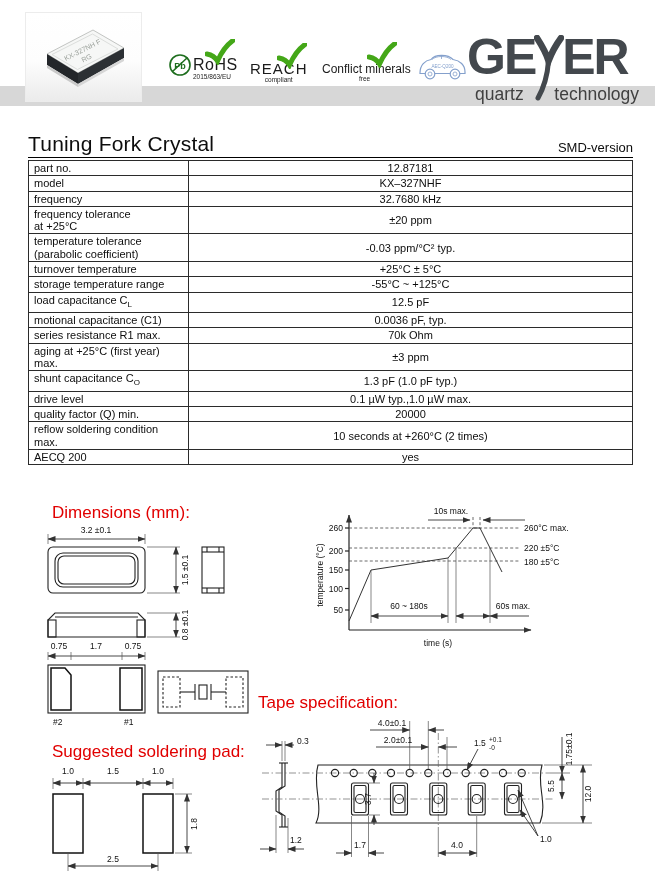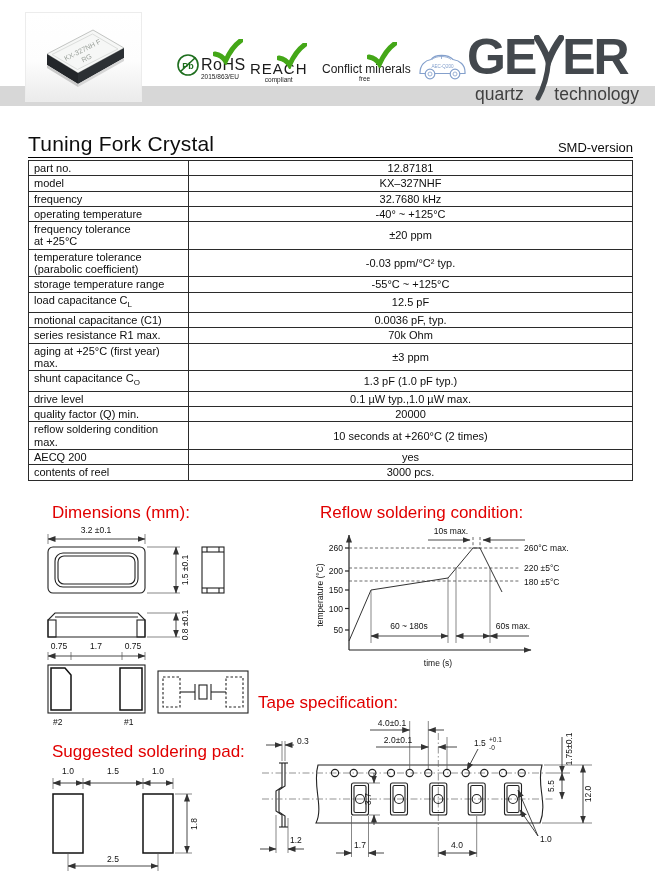--- a/index.html
+++ b/index.html
@@ -6,21 +6,21 @@
   .page { position:relative; width:655px; height:875px; background:#fff; overflow:hidden;
           font-family:"Liberation Sans", sans-serif; color:#111; }
 
   
   .band { position:absolute; left:0; top:86px; width:655px; height:20px; background:#d7d7d7; z-index:0; }
   .photo-box { position:absolute; left:25px; top:12px; width:115px; height:88px; z-index:2;
                background:linear-gradient(180deg,#ffffff 0%,#fdfdfd 55%,#ebebeb 100%);
                border:1px solid #ececec; }
   .badge { position:absolute; z-index:2; }
   .badge .check { position:absolute; }
-  .rohs { left:176px; top:50px; display:flex; }
+  .rohs { left:168px; top:50px; display:flex; }
   .rohs .badge-txt { margin-left:1px; }
   .rohs-label { font-size:16px; color:#1b1b1b; display:block; margin-top:6px; letter-spacing:0.5px; }
   .rohs-sub { font-size:6.5px; color:#222; display:block; margin-top:-1px; }
   .rohs .check { left:37px; top:-11px; }
   .reach { left:250px; top:60px; text-align:center; }
   .reach-label { font-size:15px; letter-spacing:1px; color:#1b1b1b; display:block; }
   .reach-sub { font-size:6.5px; color:#222; display:block; margin-top:-1px; }
   .reach .check { left:27px; top:-17px; }
   .conflict { left:322px; top:62px; }
   .conflict-label { font-size:12px; color:#1b1b1b; display:block; }
@@ -172,37 +172,37 @@
     <tr>
       <td class="lbl"><span class="lbl-main">model</span></td>
       <td class="val">KX–327NHF</td>
     </tr>
 
     <tr>
       <td class="lbl"><span class="lbl-main">frequency</span></td>
       <td class="val">32.7680 kHz</td>
     </tr>
 
-    <tr>
-      <td class="lbl"><span class="lbl-main">operating temperature</span></td>
-      <td class="val">-40° ~ +125°C</td>
-    </tr>
 
     <tr>
       <td class="lbl"><span class="lbl-main">frequency tolerance
 at +25°C</span></td>
       <td class="val">±20 ppm</td>
     </tr>
 
     <tr>
       <td class="lbl"><span class="lbl-main">temperature tolerance
 (parabolic coefficient)</span></td>
       <td class="val">-0.03 ppm/°C² typ.</td>
     </tr>
 
+    <tr>
+      <td class="lbl"><span class="lbl-main">turnover temperature</span></td>
+      <td class="val">+25°C ± 5°C</td>
+    </tr>
 
     <tr>
       <td class="lbl"><span class="lbl-main">storage temperature range</span></td>
       <td class="val">-55°C ~ +125°C</td>
     </tr>
 
     <tr>
       <td class="lbl"><span class="lbl-main">load capacitance C</span><sub class="lbl-sub">L</sub></td>
       <td class="val">12.5 pF</td>
     </tr>
@@ -240,24 +240,20 @@
     <tr>
       <td class="lbl"><span class="lbl-main">reflow soldering condition max.</span></td>
       <td class="val">10 seconds at +260°C (2 times)</td>
     </tr>
 
     <tr>
       <td class="lbl"><span class="lbl-main">AECQ 200</span></td>
       <td class="val">yes</td>
     </tr>
 
-    <tr>
-      <td class="lbl"><span class="lbl-main">contents of reel</span></td>
-      <td class="val">3000 pcs.</td>
-    </tr>
   </tbody>
   </table>
 
   <div class="panel panel-dims">
     <div class="sec-label">Dimensions (mm):</div>
     <svg width="270" height="212" viewBox="0 0 270 212">
       <defs>
         <marker id="pa-e" viewBox="0 0 8 6" markerWidth="8" markerHeight="6" refX="7.5" refY="3" orient="auto" markerUnits="userSpaceOnUse">
             <path d="M0,0 L8,3 L0,6 Z" fill="#333"></path>
           </marker>
@@ -319,21 +315,20 @@
         <line x1="140" y1="167" x2="155" y2="167" class="ln" stroke-width="0.9"></line>
         <line x1="155" y1="159" x2="155" y2="175" class="ln" stroke-width="0.9"></line>
         <rect x="159" y="160" width="8" height="14" class="ln" stroke-width="0.9" fill="#fff"></rect>
         <line x1="171" y1="159" x2="171" y2="175" class="ln" stroke-width="0.9"></line>
         <line x1="171" y1="167" x2="186" y2="167" class="ln" stroke-width="0.9"></line>
       </g>
     </svg>
   </div>
 
   <div class="panel panel-reflow">
-    <div class="sec-label">Reflow soldering condition:</div>
     <svg width="342" height="152" viewBox="0 0 342 152">
       <defs>
         <marker id="pb-e" viewBox="0 0 8 6" markerWidth="8" markerHeight="6" refX="7.5" refY="3" orient="auto" markerUnits="userSpaceOnUse">
             <path d="M0,0 L8,3 L0,6 Z" fill="#333"></path>
           </marker>
         <marker id="pb-s" viewBox="0 0 8 6" markerWidth="8" markerHeight="6" refX="0.5" refY="3" orient="auto" markerUnits="userSpaceOnUse">
             <path d="M8,0 L0,3 L8,6 Z" fill="#333"></path>
           </marker>
       </defs>
       <g>

